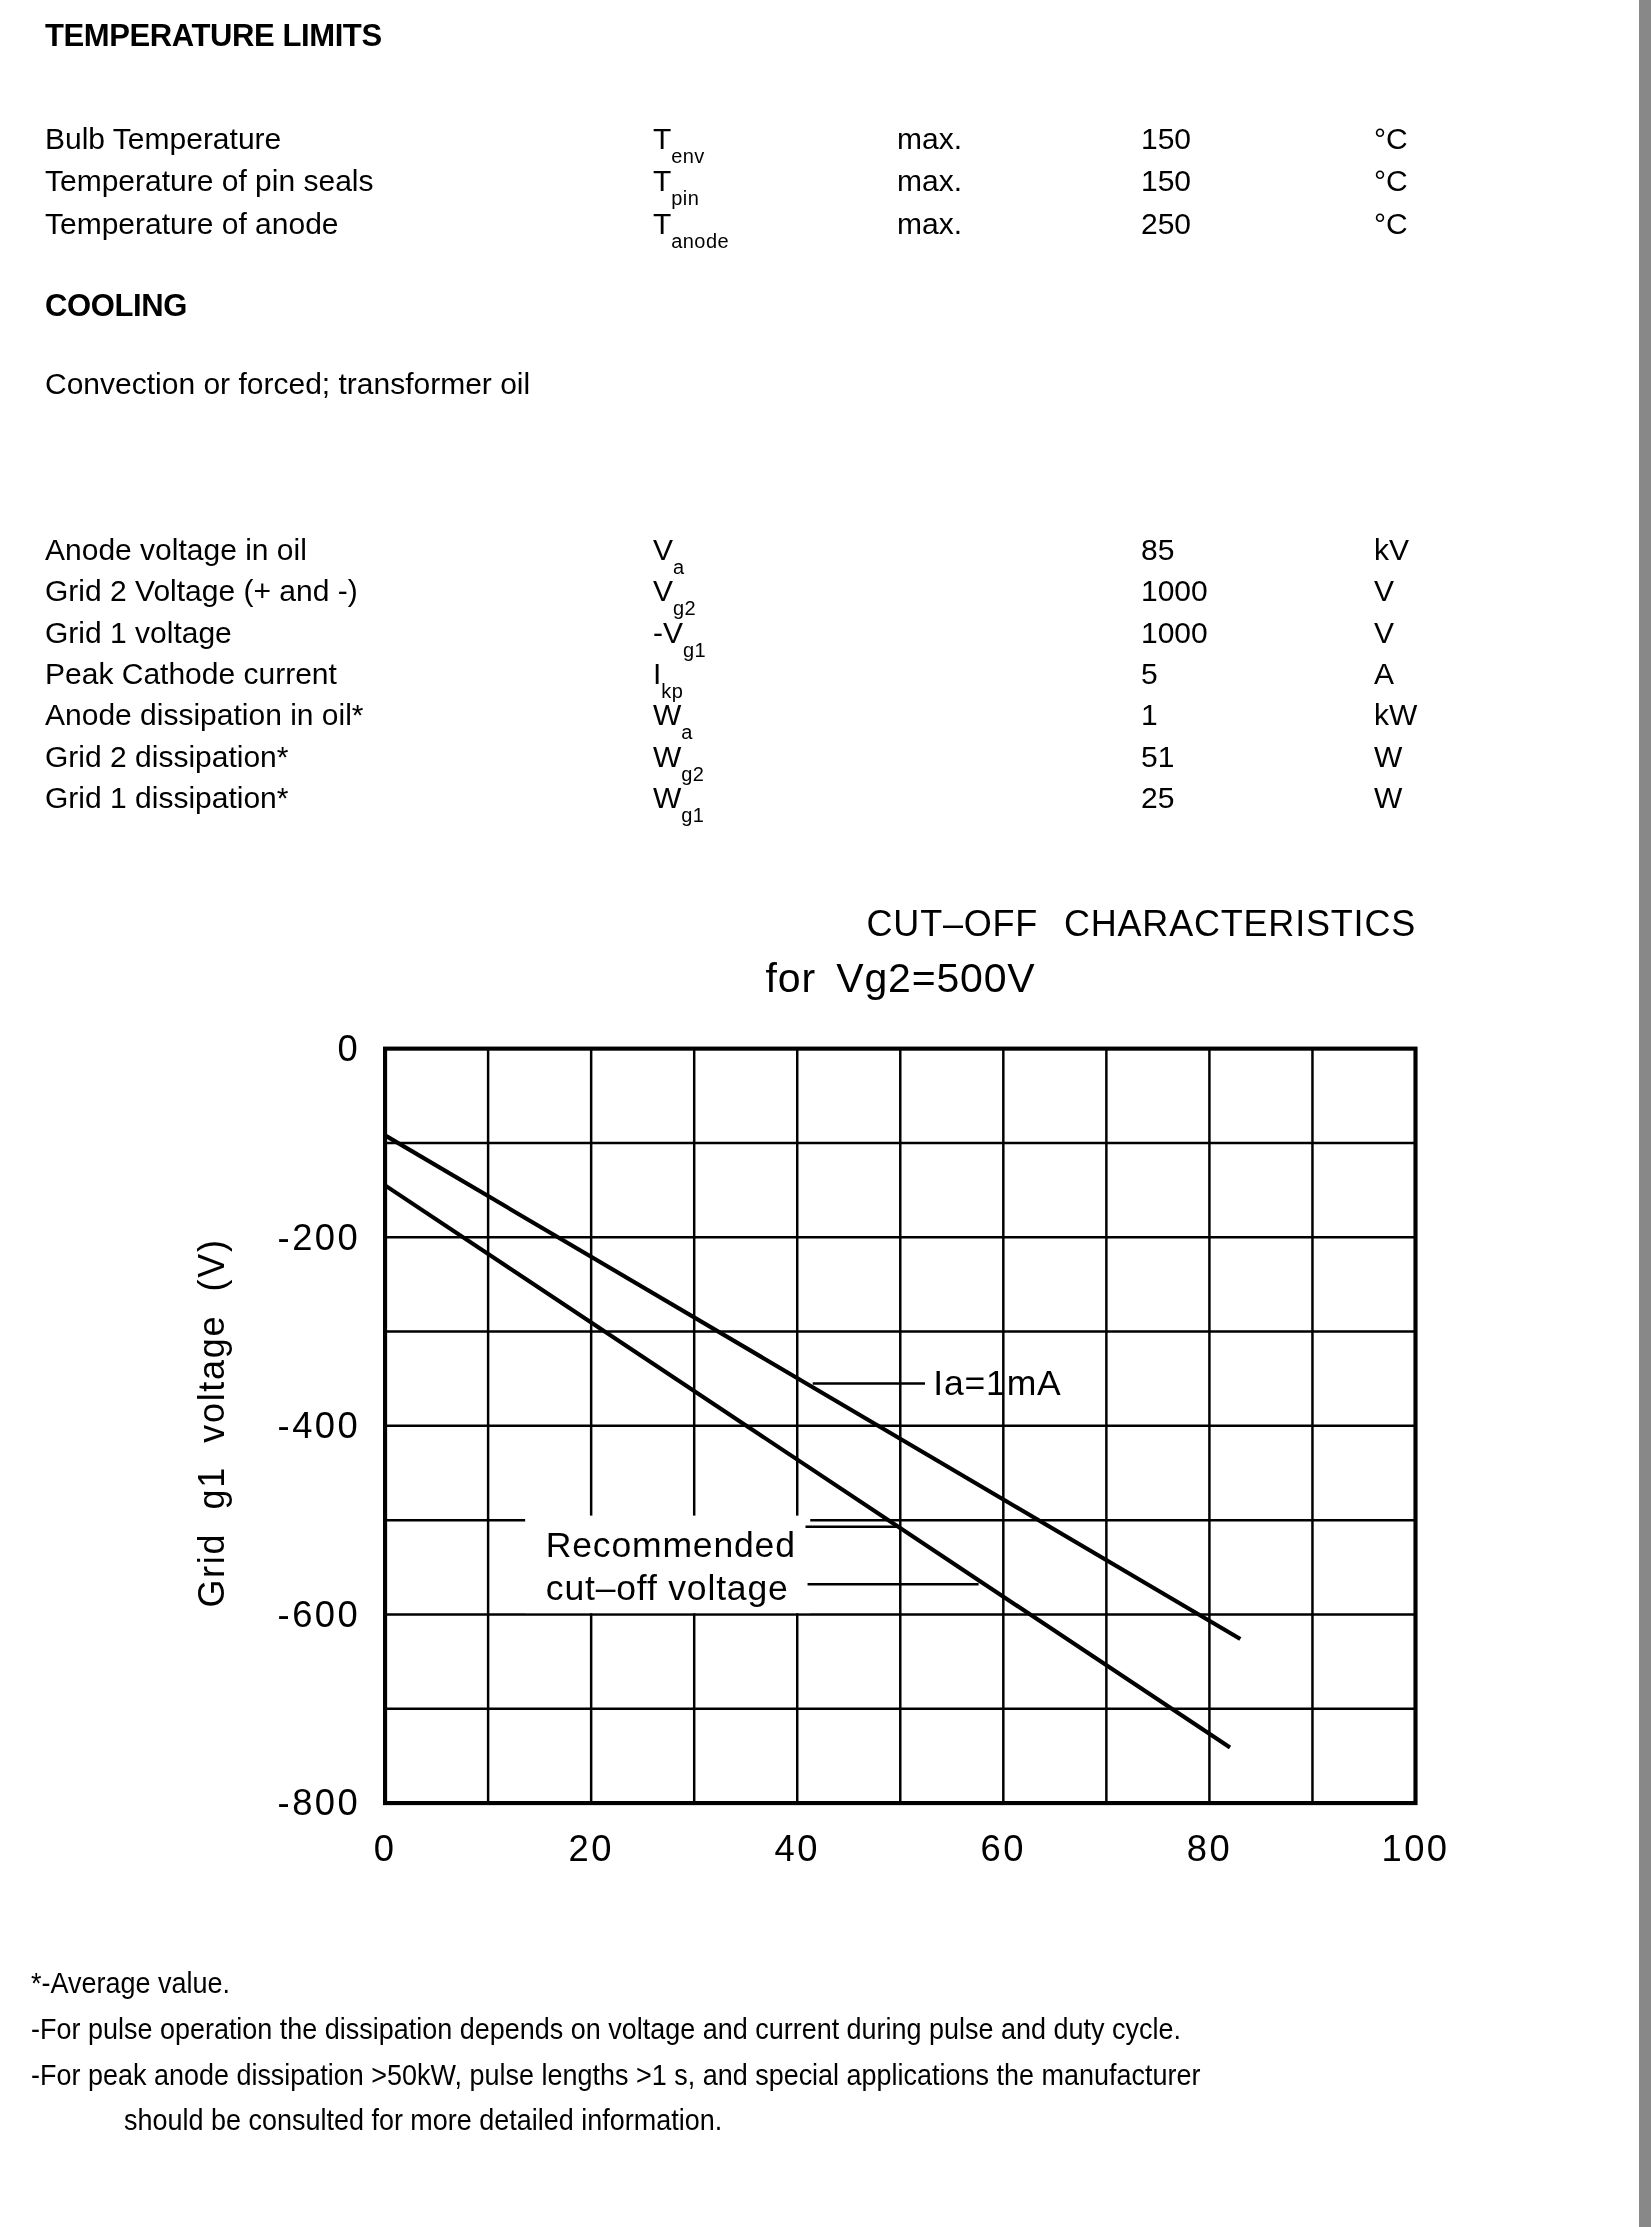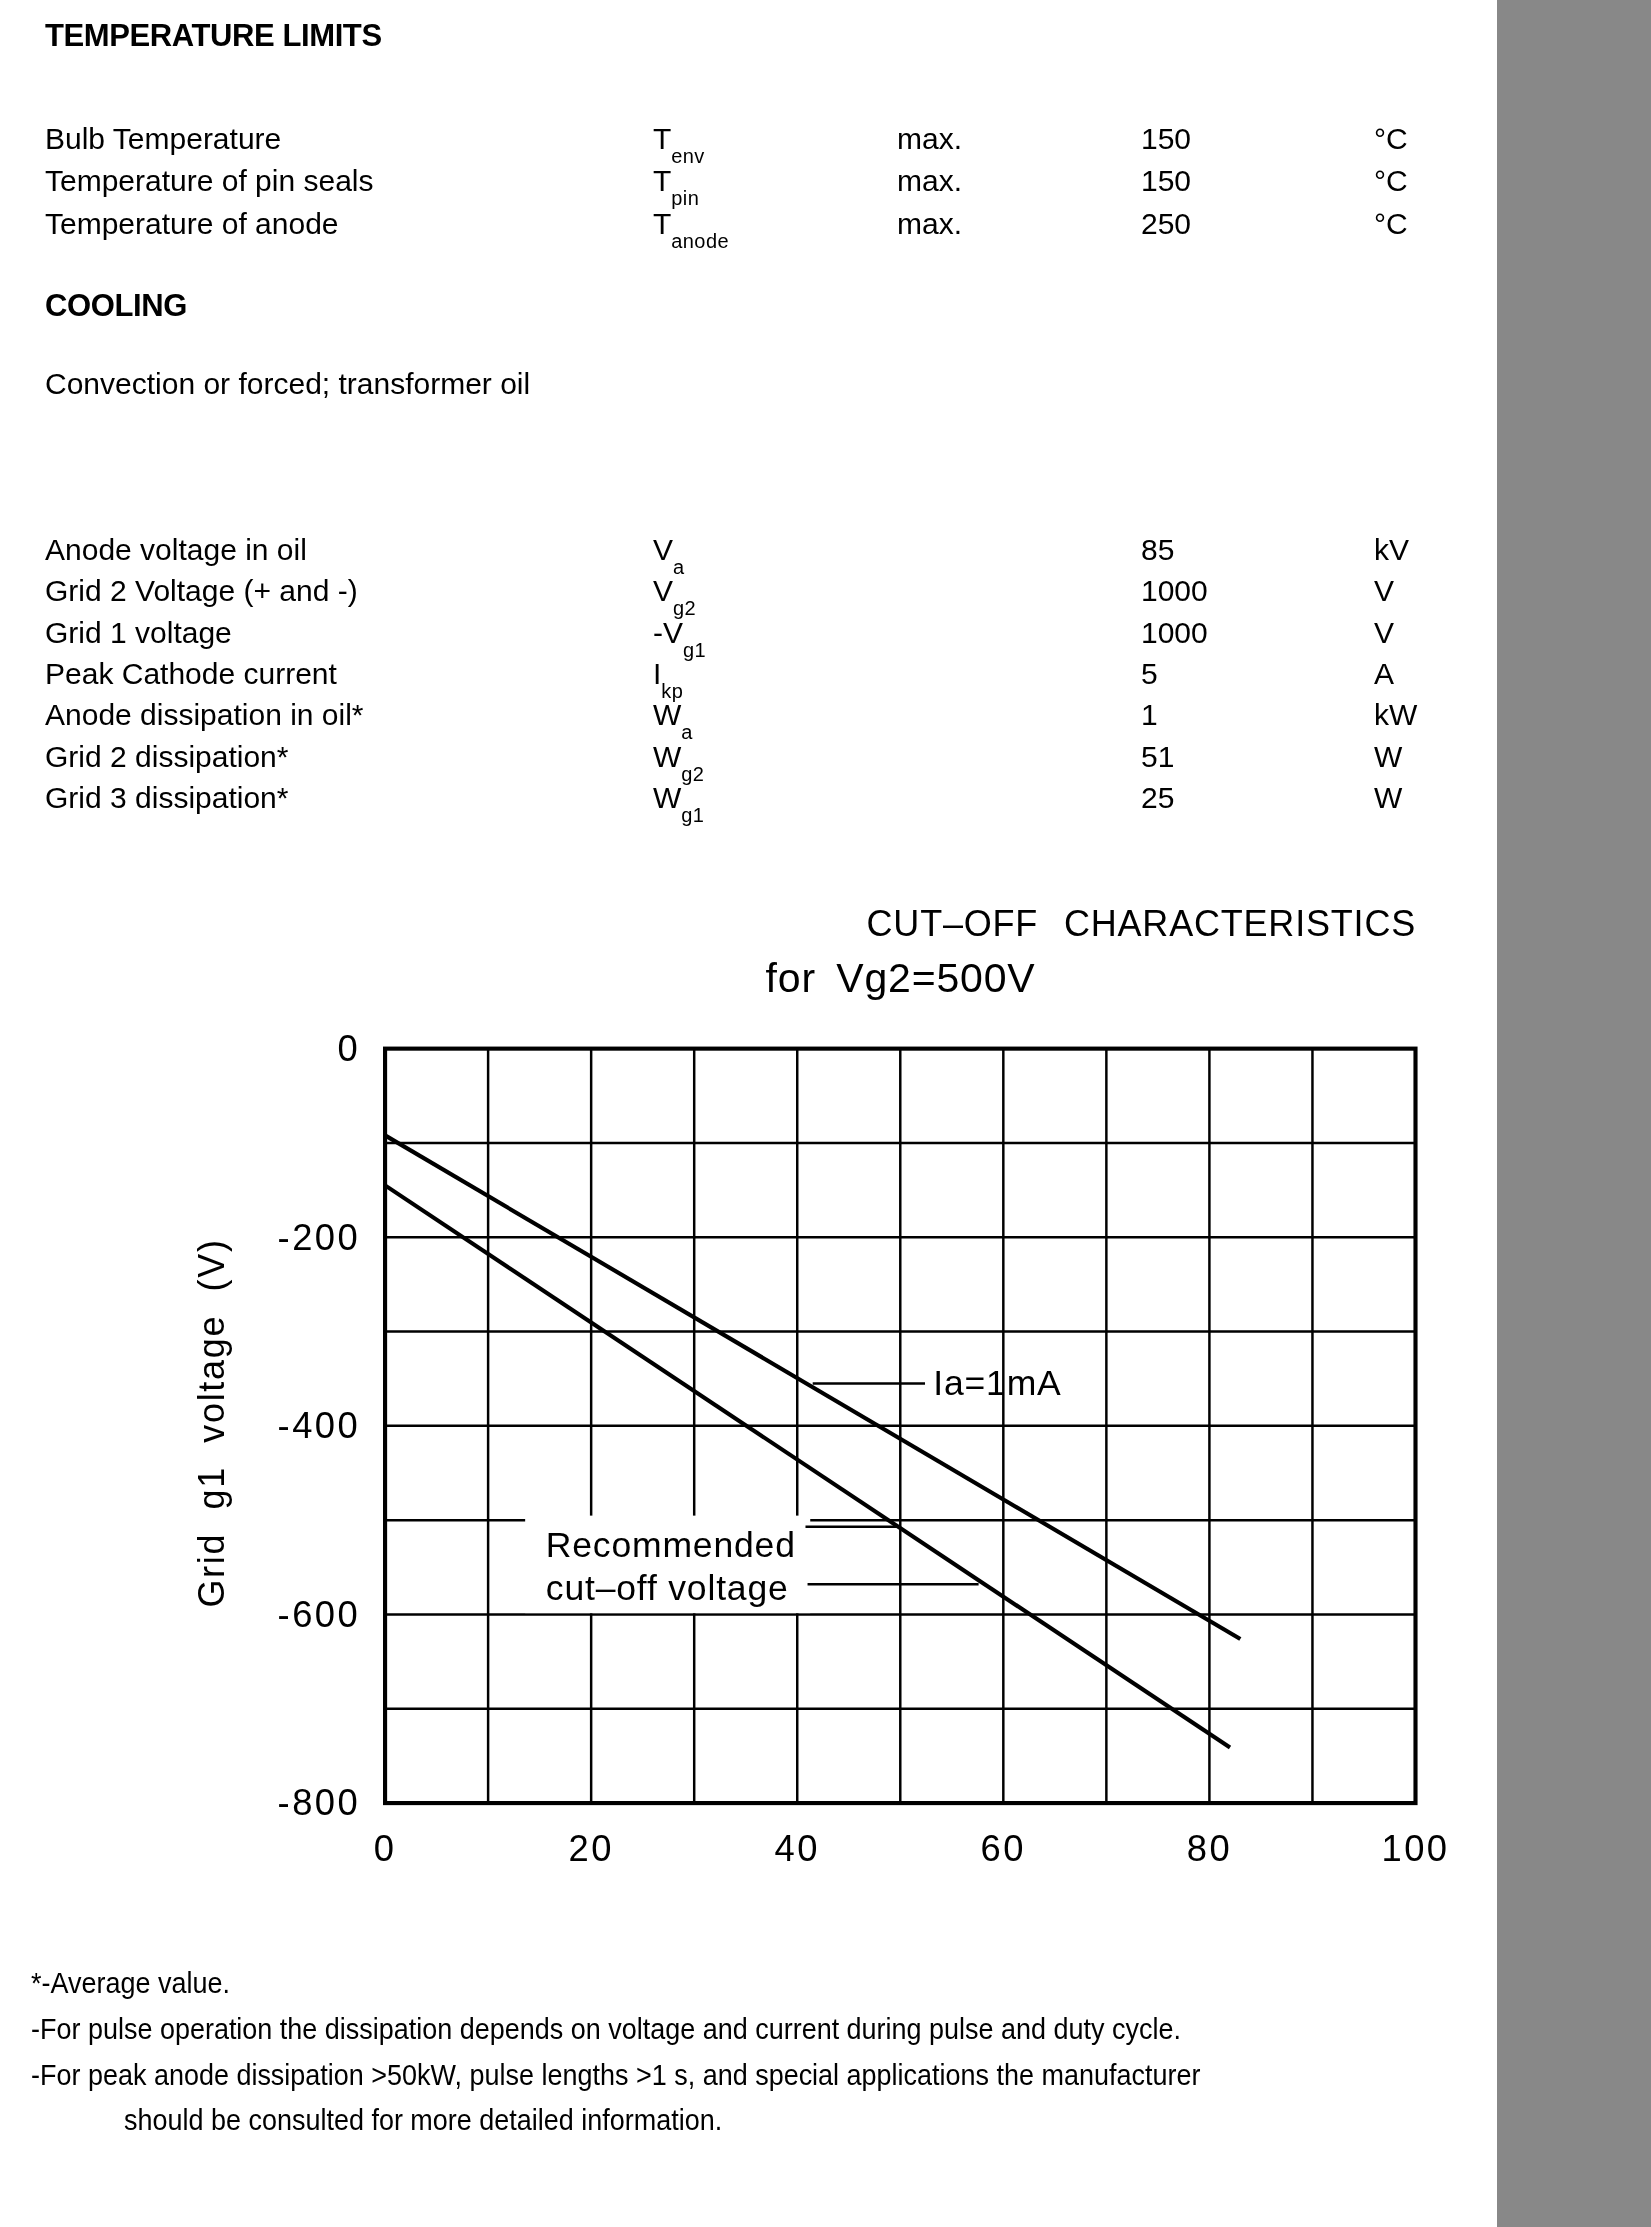--- a/index.html
+++ b/index.html
@@ -1,17 +1,17 @@
 <!DOCTYPE html>
 <html style="font-size:13.2px"><head>
 <meta charset="utf-8">
 <style>
   html,body{margin:0;padding:0;background:#888;}
   .page{
-    position:relative;width:1497px;height:2227px;background:#ffffff;color:#000;
+    position:relative;width:1639px;height:2227px;background:#ffffff;color:#000;
     font-family:"Liberation Sans", sans-serif;overflow:hidden;
   }
   .abs{position:absolute;}
   .h1{font-size:31px;font-weight:bold;letter-spacing:-0.4px;white-space:nowrap;}
   .body-text{font-size:30px;white-space:nowrap;}
   .subtitle-normal{font-size:30px;font-weight:normal;}
   .trow{position:absolute;left:0;width:100%;height:43px;font-size:30px;}
   .c-label{position:absolute;left:45px;white-space:nowrap;}
   .c-sym{position:absolute;left:653px;white-space:nowrap;}
   .c-qual{position:absolute;left:897px;}
@@ -97,21 +97,21 @@
     <span class="c-val">1</span>
     <span class="c-unit">kW</span>
   </div>
   <div class="trow" style="top:740px;">
     <span class="c-label">Grid 2 dissipation*</span>
     <span class="c-sym"><span>W</span><span class="sub">g2</span></span>
     <span class="c-val">51</span>
     <span class="c-unit">W</span>
   </div>
   <div class="trow" style="top:781px;">
-    <span class="c-label">Grid 3 dissipation*</span>
+    <span class="c-label">Grid 1 dissipation*</span>
     <span class="c-sym"><span>W</span><span class="sub">g1</span></span>
     <span class="c-val">25</span>
     <span class="c-unit">W</span>
   </div>
 
   <div class="abs chart-title">CUT–OFF CHARACTERISTICS</div>
   <div class="abs chart-subtitle">for Vg2=500V</div>
   <div class="abs y-axis-title">Grid g1 voltage (V)</div>
 
   <svg id="plot-svg" class="overlay" width="1651" height="2227" viewBox="0 0 1998 2695">

